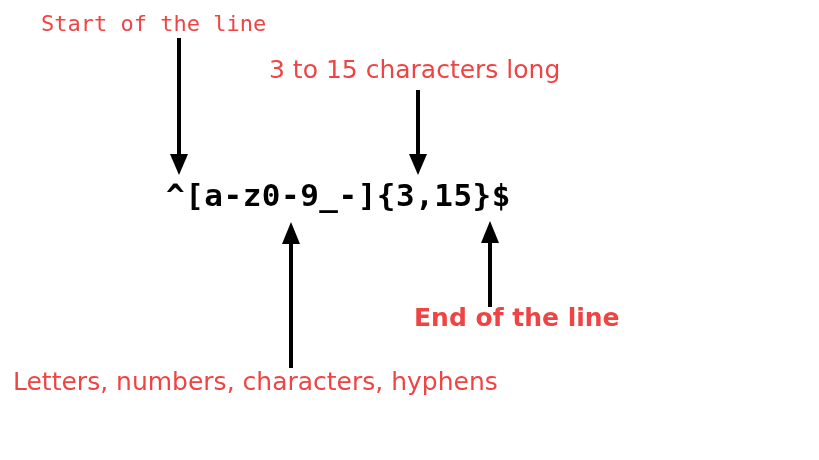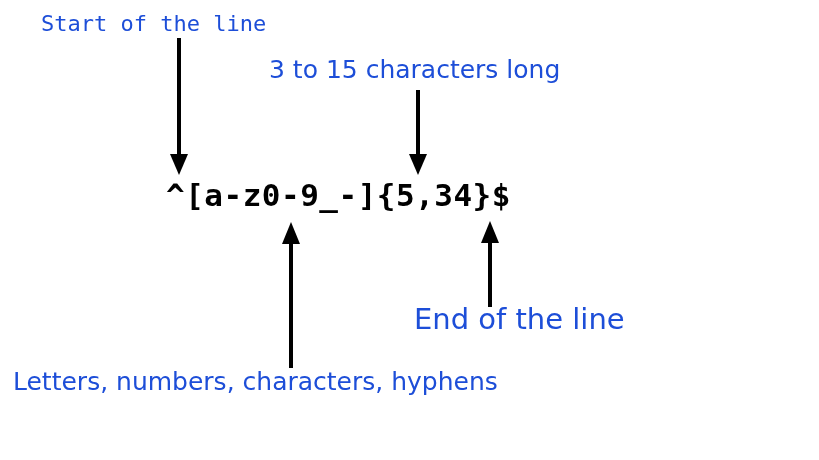--- a/index.html
+++ b/index.html
@@ -14,21 +14,21 @@
   #canvas {
     position: relative;
     width: 819px;
     height: 460px;
     background: #ffffff;
     overflow: hidden;
   }
   .label {
     position: absolute;
     white-space: pre;
-    color: #1d4ed8;
+    color: #ef4444;
     line-height: 1;
   }
   .label-mono {
     font-family: "DejaVu Sans Mono", "Liberation Mono", monospace;
   }
   .label-sans {
     font-family: "DejaVu Sans", "Liberation Sans", sans-serif;
   }
   
   #lbl-start {
@@ -50,21 +50,22 @@
     top: 180px;
     font-size: 31px;
     font-weight: bold;
     letter-spacing: 0.5px;
     color: #000000;
   }
   
   #lbl-end {
     left: 414px;
     top: 305px;
-    font-size: 29px;
+    font-size: 25px;
+    font-weight: bold;
   }
   
   #lbl-charset {
     left: 13px;
     top: 369px;
     font-size: 25px;
   }
   
   #clipped-fragment {
     left: -6px;
@@ -102,21 +103,21 @@
     <polygon class="arrow-head" points="11,137 2,116 20,116"></polygon>
   </svg>
 
   <span class="label label-sans" id="lbl-length">3 to 15 characters long</span>
 
   <svg class="arrow-svg" id="arrow-length" viewBox="0 0 22 86">
     <line class="arrow-shaft" x1="11" y1="0" x2="11" y2="70"></line>
     <polygon class="arrow-head" points="11,85 2,64 20,64"></polygon>
   </svg>
 
-  <span class="label label-mono" id="regex-pattern">^[a-z0-9_-]{5,34}$</span>
+  <span class="label label-mono" id="regex-pattern">^[a-z0-9_-]{3,15}$</span>
 
   <svg class="arrow-svg" id="arrow-charset" viewBox="0 0 22 146">
     <line class="arrow-shaft" x1="11" y1="146" x2="11" y2="22"></line>
     <polygon class="arrow-head" points="11,0 2,22 20,22"></polygon>
   </svg>
 
   <span class="label label-sans" id="lbl-charset">Letters, numbers, characters, hyphens</span>
 
   <svg class="arrow-svg" id="arrow-end" viewBox="0 0 22 86">
     <line class="arrow-shaft" x1="11" y1="86" x2="11" y2="22"></line>

